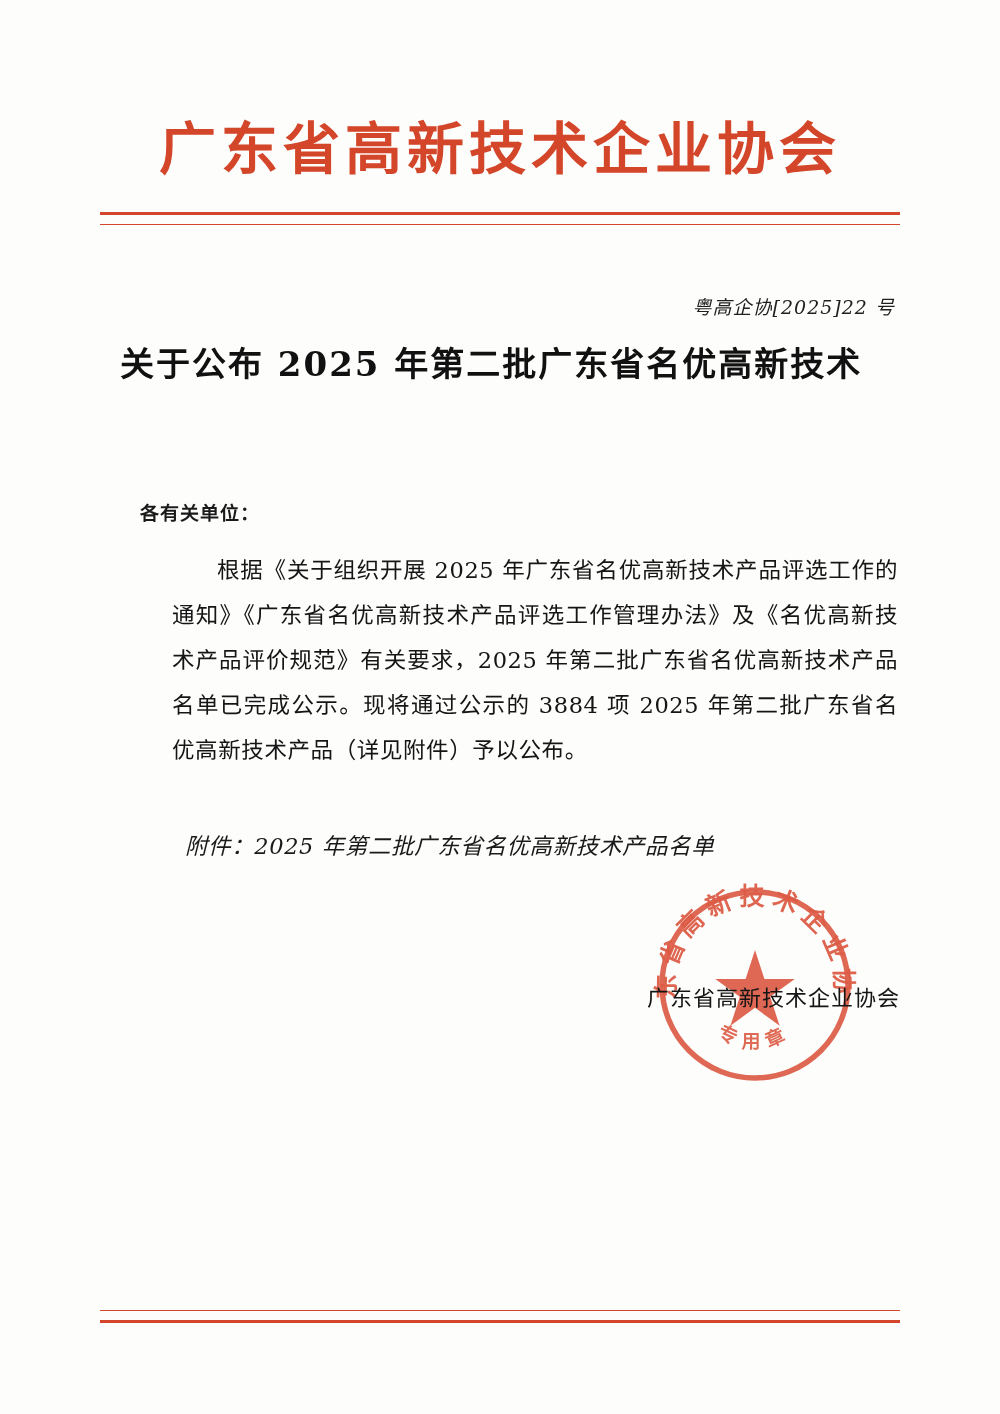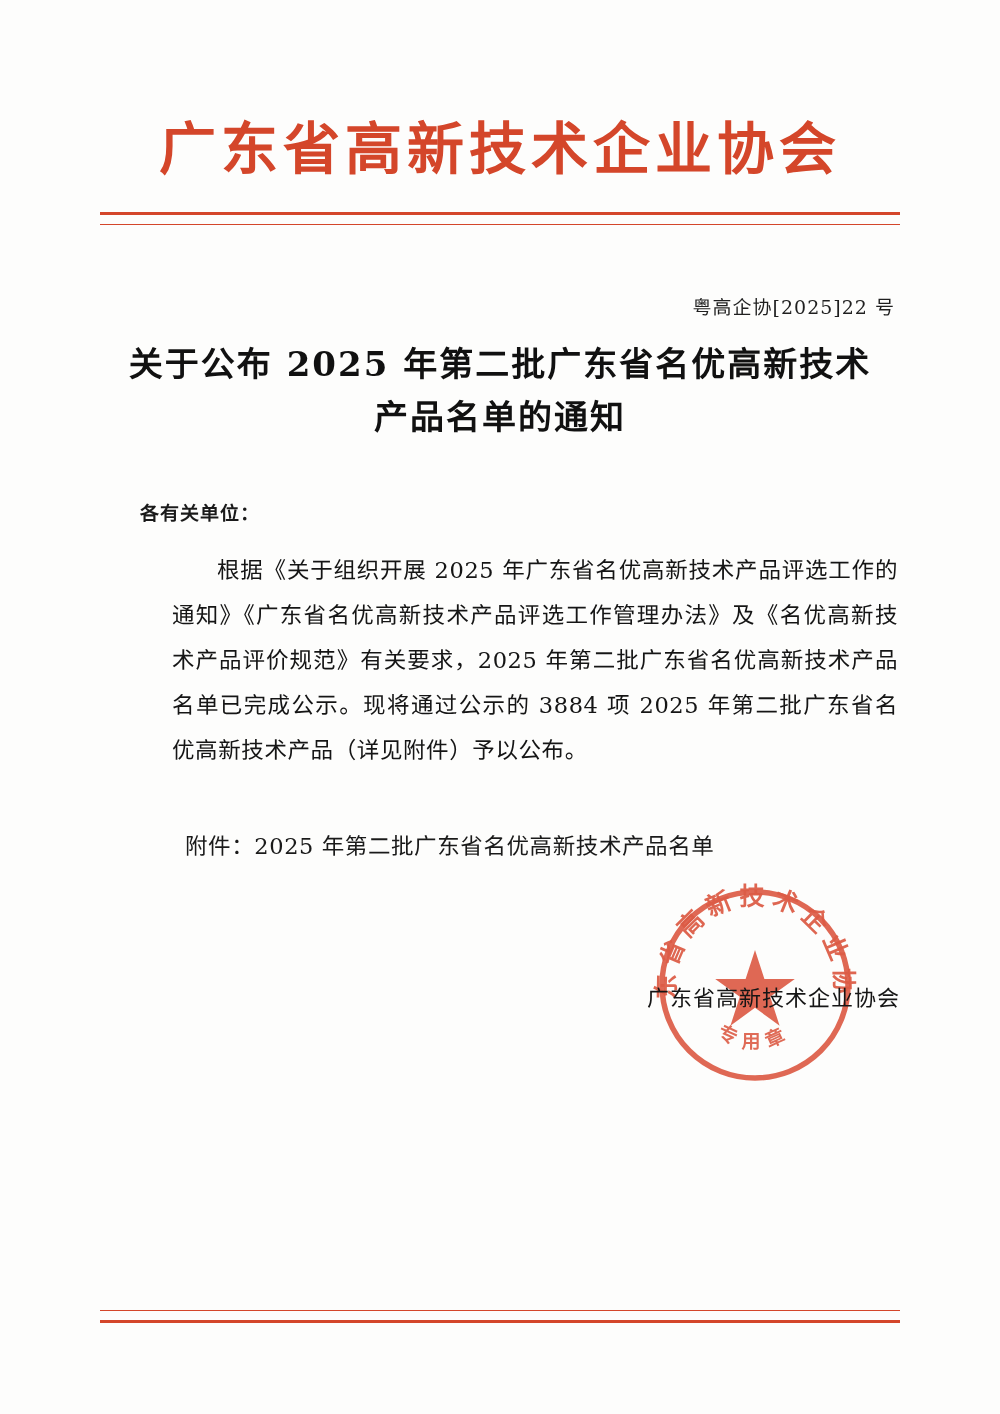--- a/index.html
+++ b/index.html
@@ -57,29 +57,29 @@
   #rule-b { top: 224px; }
 
   
   .doc-number {
     position: absolute;
     top: 292px;
     right: 105px;
     font-size: 19px;
     letter-spacing: 1px;
     color: #1f1f1f;
+    font-style: italic;
   }
 
   
   .doc-title {
     position: absolute;
     top: 338px;
     left: 120px;
     width: 760px;
-    text-align: center;
     font-size: 34px;
     font-weight: bold;
     line-height: 1.55;
     letter-spacing: 2px;
     color: #111;
   }
 
   
   .salutation {
     position: absolute;
@@ -105,20 +105,21 @@
   .body-text p { margin: 0; text-indent: 2em; }
   .attachment {
     position: absolute;
     top: 826px;
     left: 140px;
     width: 726px;
     font-size: 22.5px;
     line-height: 40px;
     letter-spacing: 0.6px;
     text-indent: 2em;
+    font-style: italic;
   }
 
   
   .sign-block {
     position: absolute;
     top: 975px;
     right: 100px;
     text-align: left;
     font-size: 22px;
     line-height: 47px;
@@ -153,21 +154,20 @@
     <div class="org-title">广东省高新技术企业协会</div>
   </div>
 
   <div class="rule-thick" id="rule-a"></div>
   <div class="rule-thin" id="rule-b"></div>
 
   <div class="doc-number">粤高企协[2025]22 号</div>
 
   <div class="doc-title">
     <div>关于公布 2025 年第二批广东省名优高新技术</div>
-    <div>产品名单的通知</div>
   </div>
 
   <div class="salutation">各有关单位：</div>
 
   <div class="body-text">
     <p>根据《关于组织开展 2025 年广东省名优高新技术产品评选工作的通知》《广东省名优高新技术产品评选工作管理办法》及《名优高新技术产品评价规范》有关要求，2025 年第二批广东省名优高新技术产品名单已完成公示。现将通过公示的 3884 项 2025 年第二批广东省名优高新技术产品（详见附件）予以公布。</p>
   </div>
 
   <div class="attachment">附件：2025 年第二批广东省名优高新技术产品名单</div>
 

